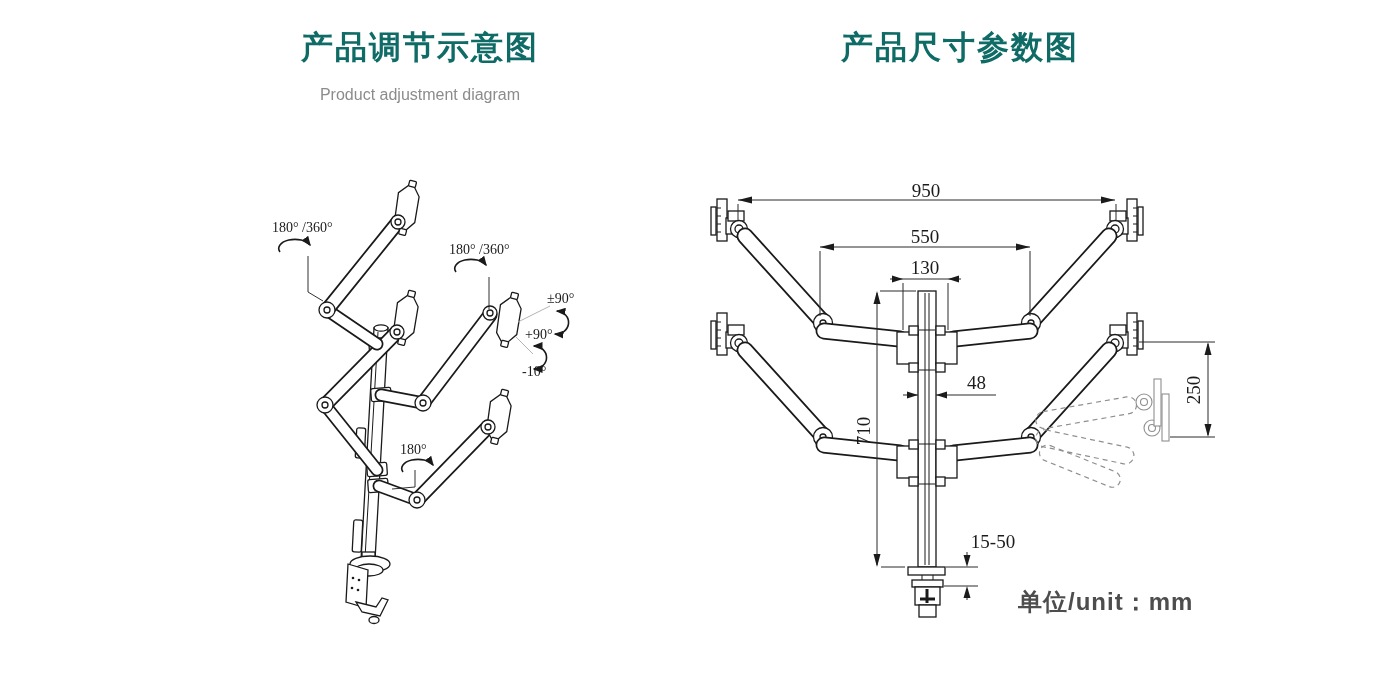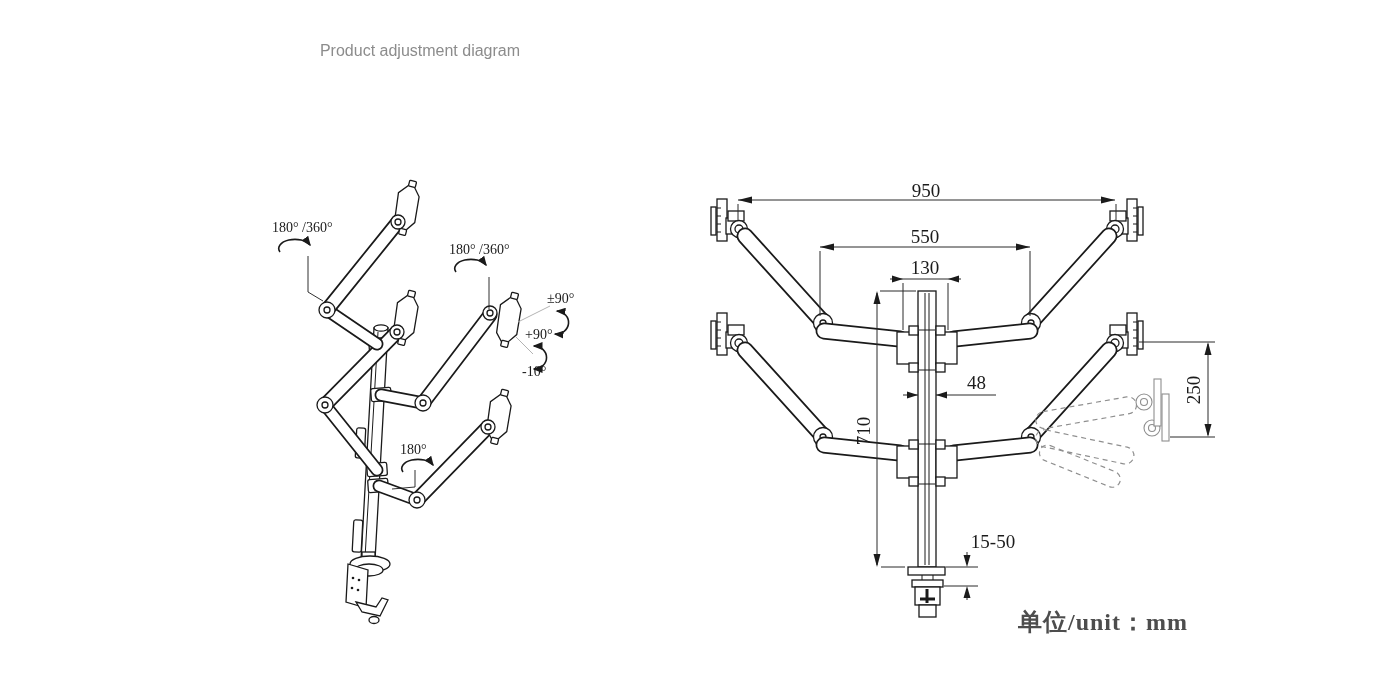--- a/index.html
+++ b/index.html
@@ -3,22 +3,22 @@
 <meta charset="utf-8">
 <style>
   html,body{margin:0;padding:0;}
   body{width:1400px;height:700px;background:#ffffff;position:relative;overflow:hidden;
        font-family:"Liberation Sans", sans-serif;}
   .col-title{position:absolute;text-align:center;}
   .title-zh{font-size:32px;font-weight:bold;color:#0e6b66;letter-spacing:2px;
             font-family:"Liberation Sans", sans-serif;}
   .title-en{font-size:16px;color:#8c8c8c;margin-top:16px;
             font-family:"Liberation Sans", sans-serif;}
-  .unit-label{position:absolute;left:1018px;top:606px;font-size:24px;font-weight:bold;
-              color:#4d4d4d;letter-spacing:1px;font-family:Liberation Serif, serif;}
+  .unit-label{position:absolute;left:1018px;top:586px;font-size:24px;font-weight:bold;
+              color:#4d4d4d;letter-spacing:1px;}
   svg{position:absolute;}
   
   .lnB{stroke:#1a1a1a;stroke-width:15;stroke-linecap:round;fill:none;}
   .lnW{stroke:#ffffff;stroke-width:11.5;stroke-linecap:round;fill:none;}
   .fnB{stroke:#1a1a1a;stroke-width:13;stroke-linecap:round;fill:none;}
   .fnW{stroke:#ffffff;stroke-width:9.5;stroke-linecap:round;fill:none;}
   .gnB{stroke:#1a1a1a;stroke-width:17;stroke-linecap:round;fill:none;}
   .gnW{stroke:#ffffff;stroke-width:13.5;stroke-linecap:round;fill:none;}
   .oL{fill:#ffffff;stroke:#1a1a1a;stroke-width:1.3;}
   .thin{stroke:#1a1a1a;stroke-width:1;fill:none;}
@@ -29,23 +29,25 @@
   .dimT{font-family:"Liberation Serif","DejaVu Serif",serif;font-size:19px;fill:#1b1b1b;}
   .angT{font-family:"Liberation Serif","DejaVu Serif",serif;font-size:14px;fill:#1b1b1b;}
   .ah{fill:#1b1b1b;}
   .ghost{stroke:#8f8f8f;fill:none;stroke-width:1.2;stroke-dasharray:5 4;}
   .ghostS{stroke:#8f8f8f;fill:#ffffff;stroke-width:1.1;}
 </style>
 </head>
 <body>
 
 <div class="col-title" style="left:250px;top:26px;width:340px">
+  <div class="title-zh">产品调节示意图</div>
   <div class="title-en">Product adjustment diagram</div>
 </div>
 <div class="col-title" style="left:760px;top:26px;width:400px">
+  <div class="title-zh">产品尺寸参数图</div>
 </div>
 
 <svg style="left:250px;top:160px" width="380" height="490" viewBox="0 0 380 490">
   <defs>
     <marker id="ah1" viewBox="0 0 10 8" refX="8.5" refY="4" markerWidth="10" markerHeight="8" orient="auto-start-reverse" markerUnits="userSpaceOnUse">
       <path d="M0,0 L10,4 L0,8 Z" fill="#1a1a1a"></path>
     </marker>
   </defs>
 
   <g>

